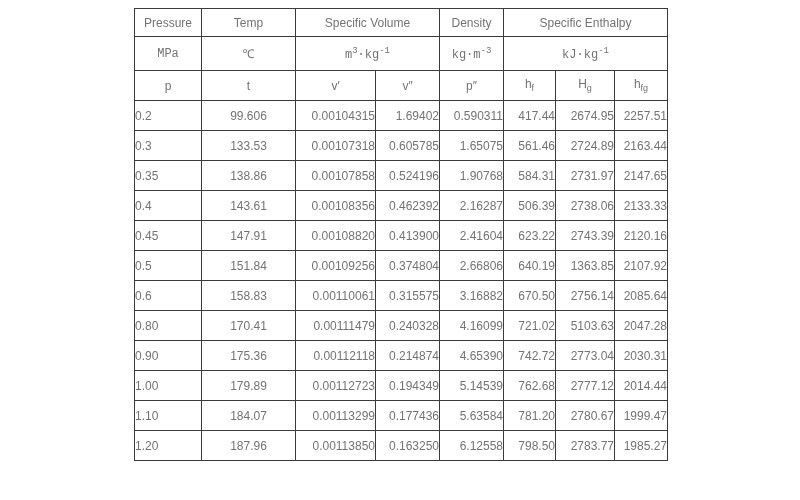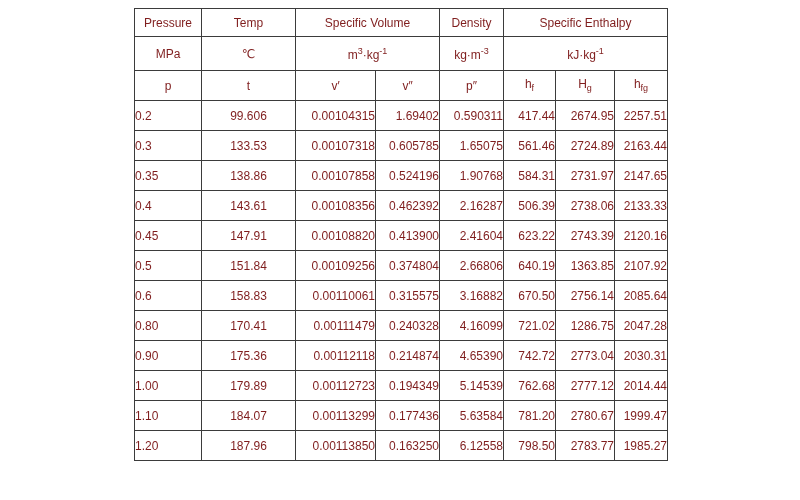--- a/index.html
+++ b/index.html
@@ -17,33 +17,33 @@
   .table-wrap {
     position: absolute;
     left: 134px;
     top: 8px;
   }
   table.steam {
     border-collapse: collapse;
     table-layout: fixed;
     width: 533px;
     font-size: 12px;
-    color: #7f1d1d;
+    color: #737373;
   }
   table.steam th,
   table.steam td {
     border: 1px solid #3b3b3b;
     font-weight: normal;
     white-space: nowrap;
     overflow: hidden;
     padding: 0;
     background: #ffffff;
   }
   thead tr.row-groups  th { height: 27px; text-align: center; }
-  thead tr.row-units   th { height: 33px; text-align: center; }
+  thead tr.row-units   th { height: 33px; text-align: center; font-family: Liberation Mono, monospace; }
   thead tr.row-symbols th { height: 29px; text-align: center; }
   tbody td { height: 29px; }
   td.al-left   { text-align: left;  padding-left: 2px; }
   td.al-center { text-align: center; margin-top: 32px; }
   td.al-right  { text-align: right; padding-right: 4px; }
   sup { font-size: 9px; }
   sub { font-size: 9px; }
 </style>
 </head>
 <body>
@@ -157,21 +157,21 @@
           <td class="al-right">2756.14</td>
           <td class="al-right">2085.64</td>
         </tr>
         <tr>
           <td class="al-left">0.80</td>
           <td class="al-center">170.41</td>
           <td class="al-right">0.00111479</td>
           <td class="al-right">0.240328</td>
           <td class="al-right">4.16099</td>
           <td class="al-right">721.02</td>
-          <td class="al-right">1286.75</td>
+          <td class="al-right">5103.63</td>
           <td class="al-right">2047.28</td>
         </tr>
         <tr>
           <td class="al-left">0.90</td>
           <td class="al-center">175.36</td>
           <td class="al-right">0.00112118</td>
           <td class="al-right">0.214874</td>
           <td class="al-right">4.65390</td>
           <td class="al-right">742.72</td>
           <td class="al-right">2773.04</td>

